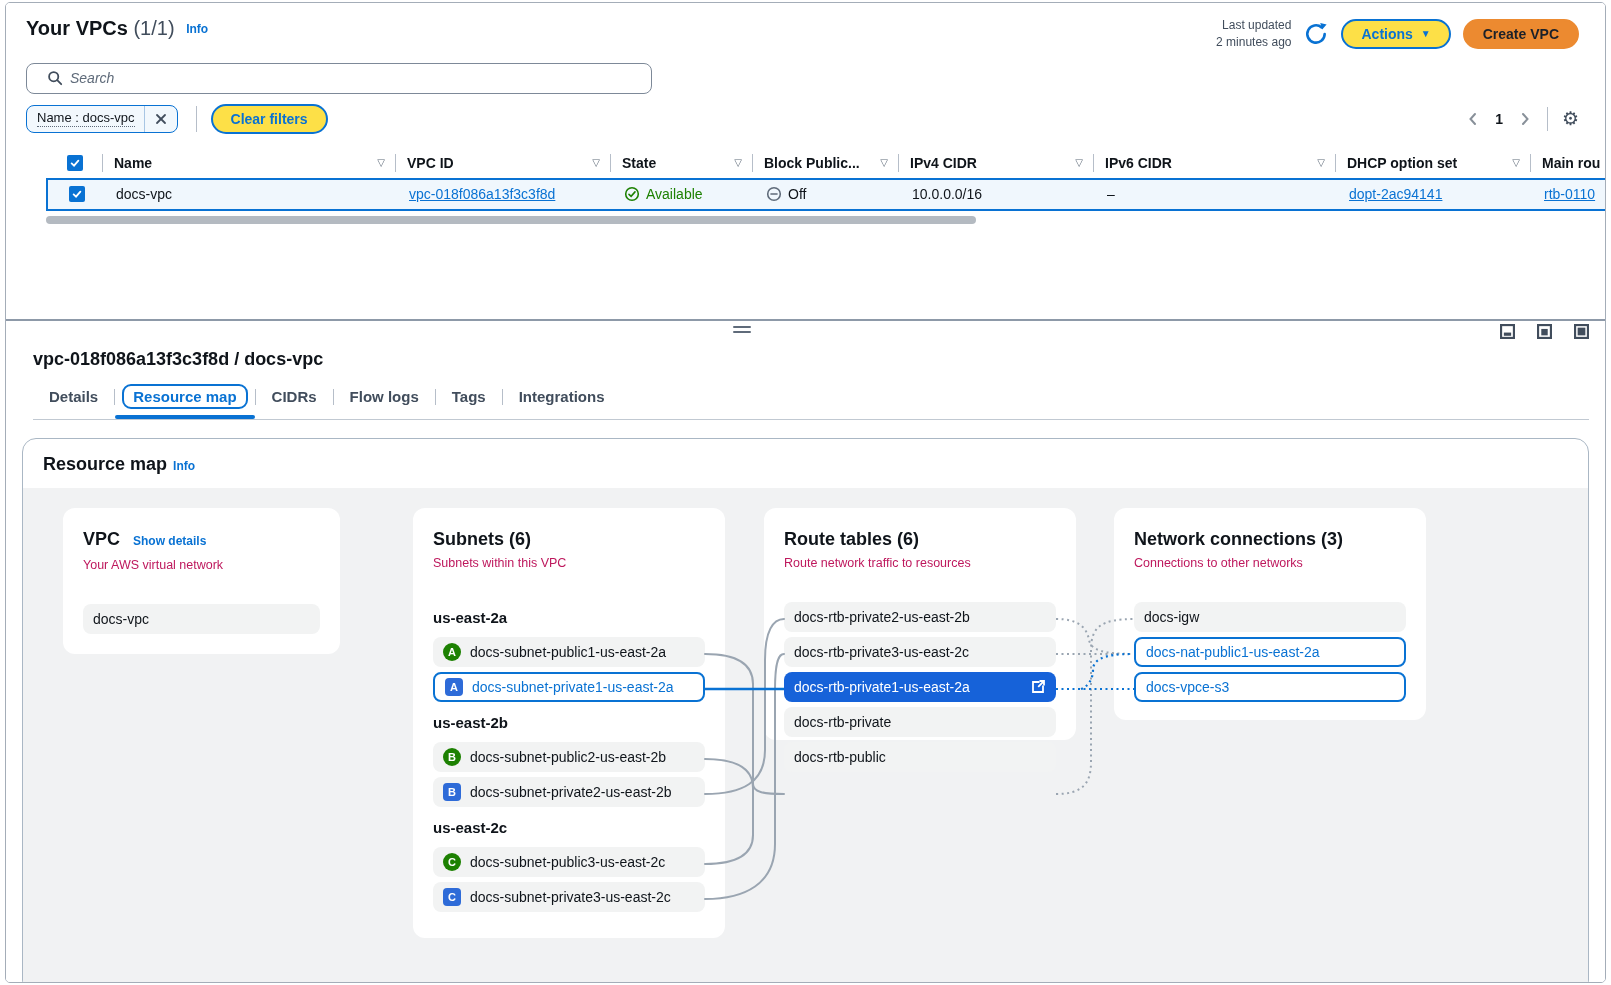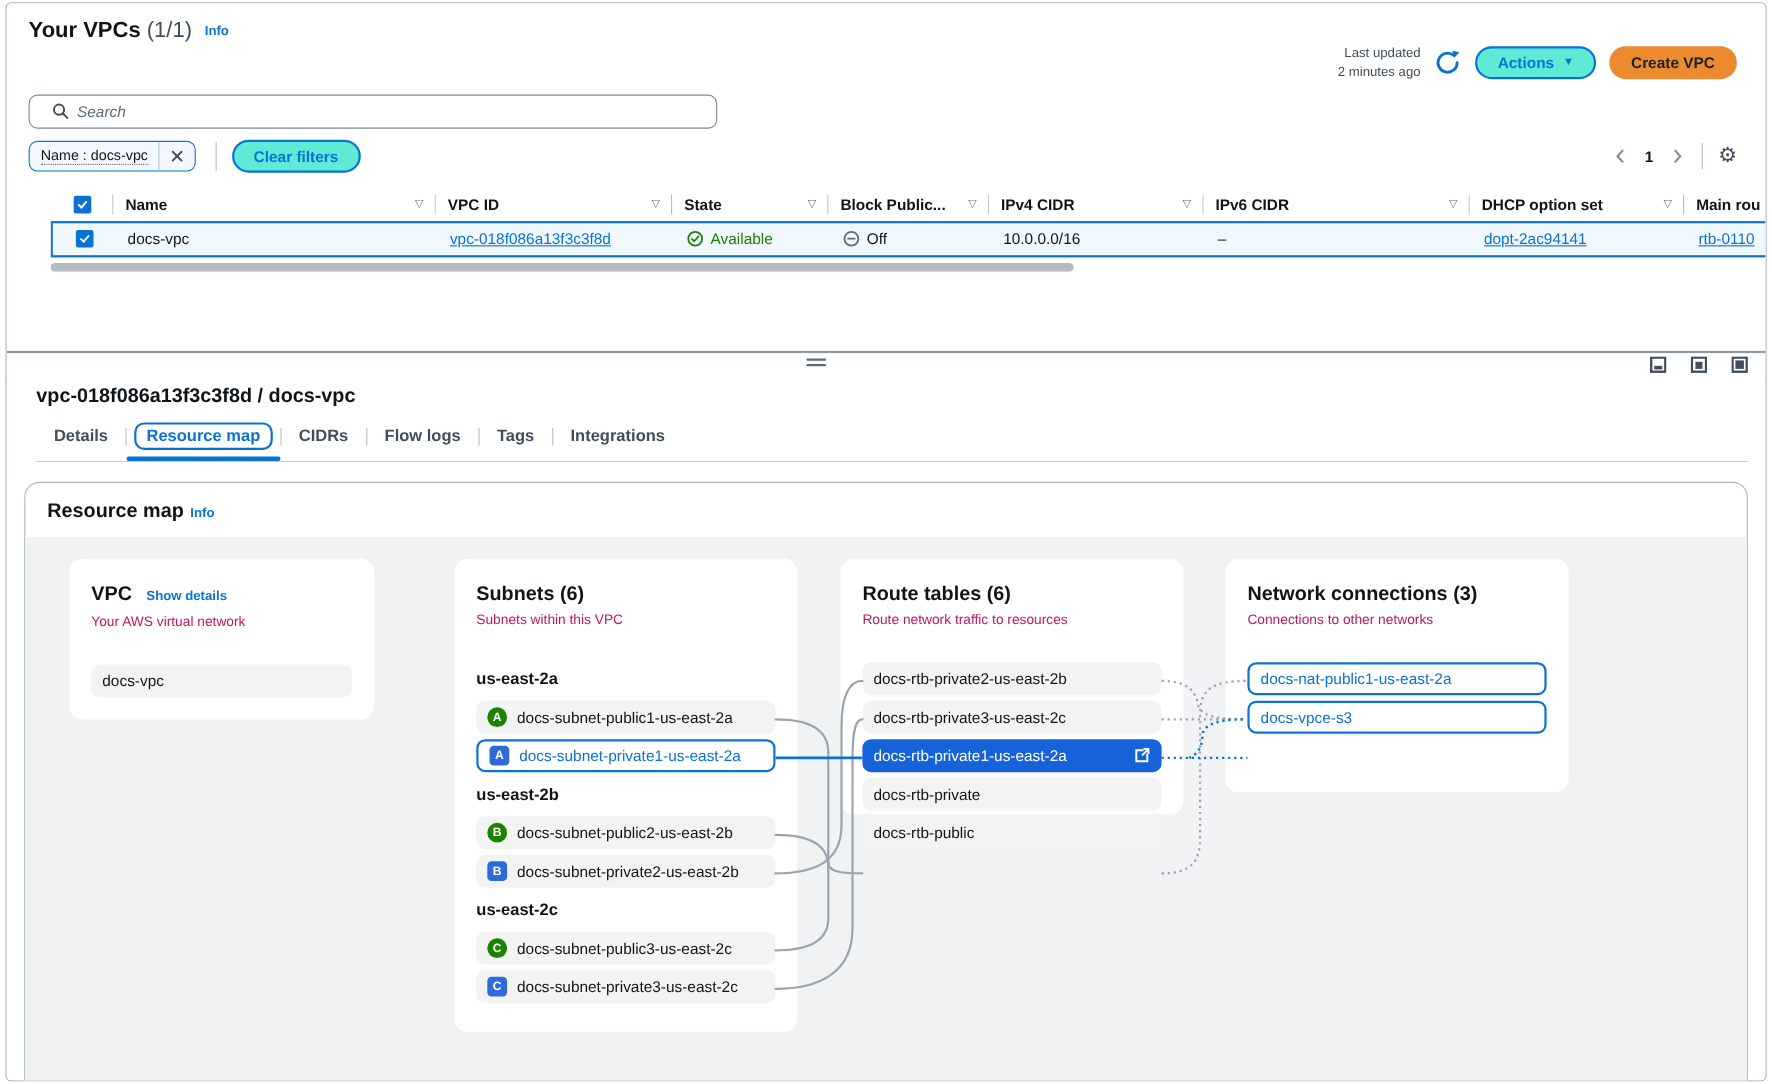--- a/index.html
+++ b/index.html
@@ -3,30 +3,30 @@
 <meta charset="utf-8">
 <style>
   * { box-sizing: border-box; margin: 0; padding: 0; }
   html,body { width:1611px; height:985px; background:#fff; overflow:hidden;
     font-family:"Liberation Sans","DejaVu Sans",sans-serif; color:#0f141a; }
   .frame { position:absolute; top:2px; left:5px; width:1601px; height:981px;
     border:1px solid #a4adb8; border-radius:5px; background:#fff; overflow:hidden; }
 
   
   .top-panel { position:relative; height:316px; background:#fff; padding:14px 0 0 20px; }
-  .top-header { display:flex; align-items:flex-start;flex-direction:column; }
+  .top-header { display:flex; align-items:flex-start; }
   .page-title { font-size:20px; font-weight:bold; }
   .page-title .count { font-weight:normal; color:#414d5c; }
   .info-link { font-size:12px; font-weight:bold; color:#0972d3; text-decoration:none; margin-left:6px; vertical-align:2px; cursor:pointer; }
   .header-actions { margin-left:auto; display:flex; align-items:center; gap:12px; padding-right:26px; }
   .last-updated { font-size:12px; color:#414d5c; text-align:right; line-height:1.4; }
   .icon-btn { background:none; border:none; cursor:pointer; display:flex; align-items:center; }
   .btn { border-radius:18px; font-size:14px; font-weight:bold; padding:5px 18px; cursor:pointer;
     font-family:inherit; display:inline-flex; align-items:center; gap:8px; }
-  .btn-secondary { background:#5eead4; border:2px solid #0972d3; color:#0972d3; }
+  .btn-secondary { background:#fde047; border:2px solid #0972d3; color:#0972d3; }
   .btn-primary { background:#ec8a30; border:2px solid #ec8a30; color:#1b2129; }
   .caret { font-size:10px; }
 
   .search-bar { margin-top:12px; width:626px; height:31px; border:1.5px solid #7d8998; border-radius:8px;
     display:flex; align-items:center; padding:0 20px; gap:7px; background:#fff; }
   .search-bar input { border:none; outline:none; flex:1; font-size:14px; font-style:italic; color:#5f6b7a;
     font-family:inherit; background:transparent; }
   .search-bar input::placeholder { color:#5f6b7a; font-style:italic; }
 
   .filter-row { margin-top:10px; display:flex; align-items:center; padding-right:26px; }
@@ -403,20 +403,23 @@
             <span>docs-rtb-private</span>
           </div>
           <div class="rm-item">
             <span>docs-rtb-public</span>
           </div>
         </div>
 
         <div class="col-card card-net">
           <h3>Network connections (3)</h3>
           <div class="card-sub">Connections to other networks</div>
+          <div class="rm-item">
+            <span>docs-igw</span>
+          </div>
           <div class="rm-item sel-outline">
             <span>docs-nat-public1-us-east-2a</span>
           </div>
           <div class="rm-item sel-outline">
             <span>docs-vpce-s3</span>
           </div>
         </div>
 
       </div>
     </div>

